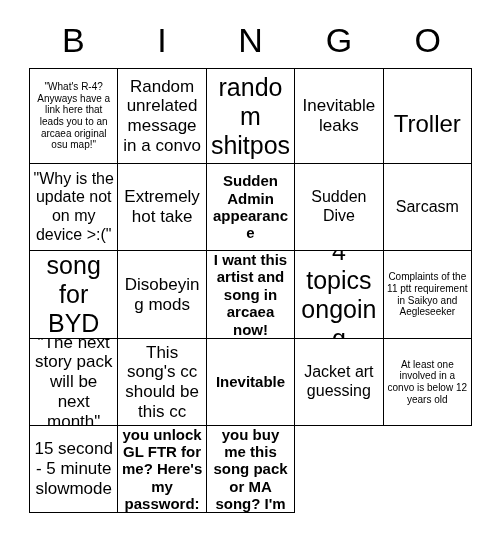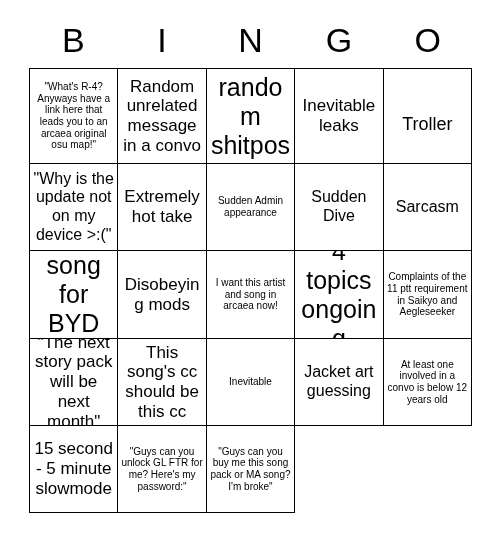--- a/index.html
+++ b/index.html
@@ -62,25 +62,25 @@
   }
   .cell-text {
     display: block;
     width: 100%;
     line-height: 1.16;
     word-wrap: break-word;
   }
 
   
   .fs-xs  { font-size: 10px; }
-  .fs-s   { font-size: 10px; }
+  .fs-s   { font-size: 15px; font-weight: bold; }
   .fs-m   { font-size: 17px; }
   .fs-l   { font-size: 16px; }
   .fs-xl  { font-size: 25px; }
-  .fs-xxl { font-size: 18px; margin-top: 16px; }
+  .fs-xxl { font-size: 24px; margin-top: 16px; }
 </style>
 </head>
 <body>
 
 <div class="bingo-card">
 
   <div class="bingo-header">
     <div class="header-letter">B</div>
     <div class="header-letter">I</div>
     <div class="header-letter">N</div>

